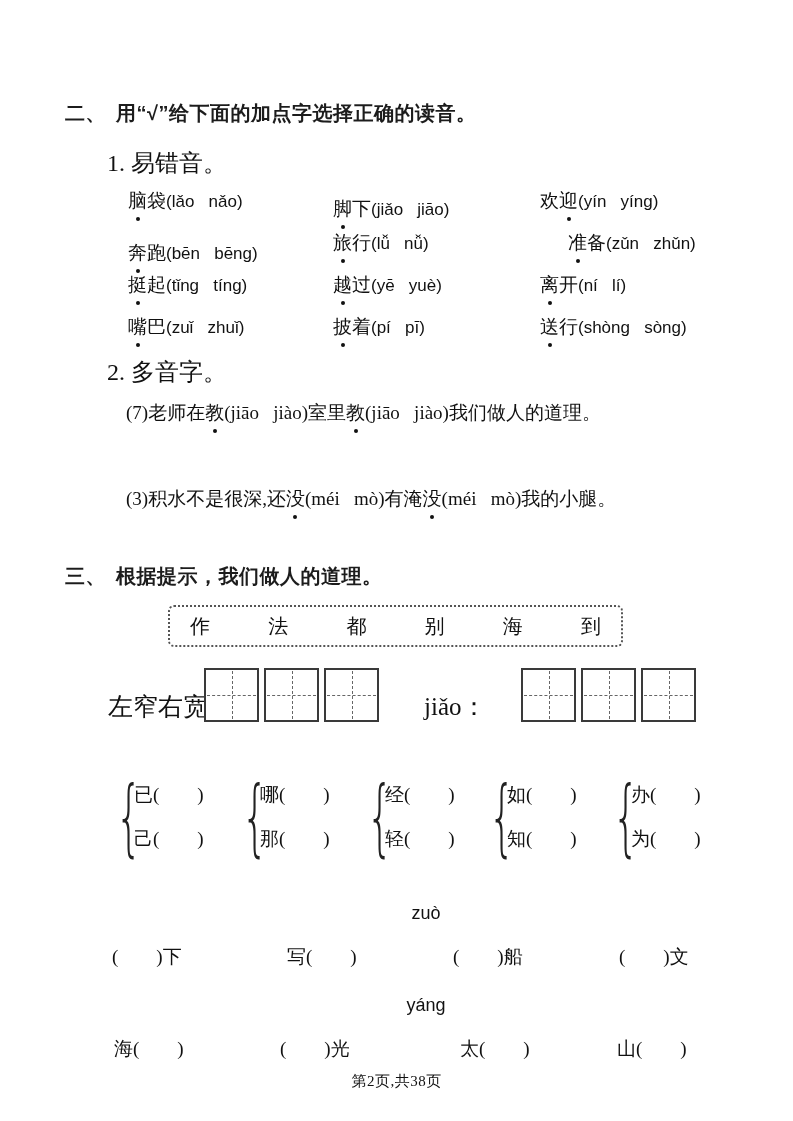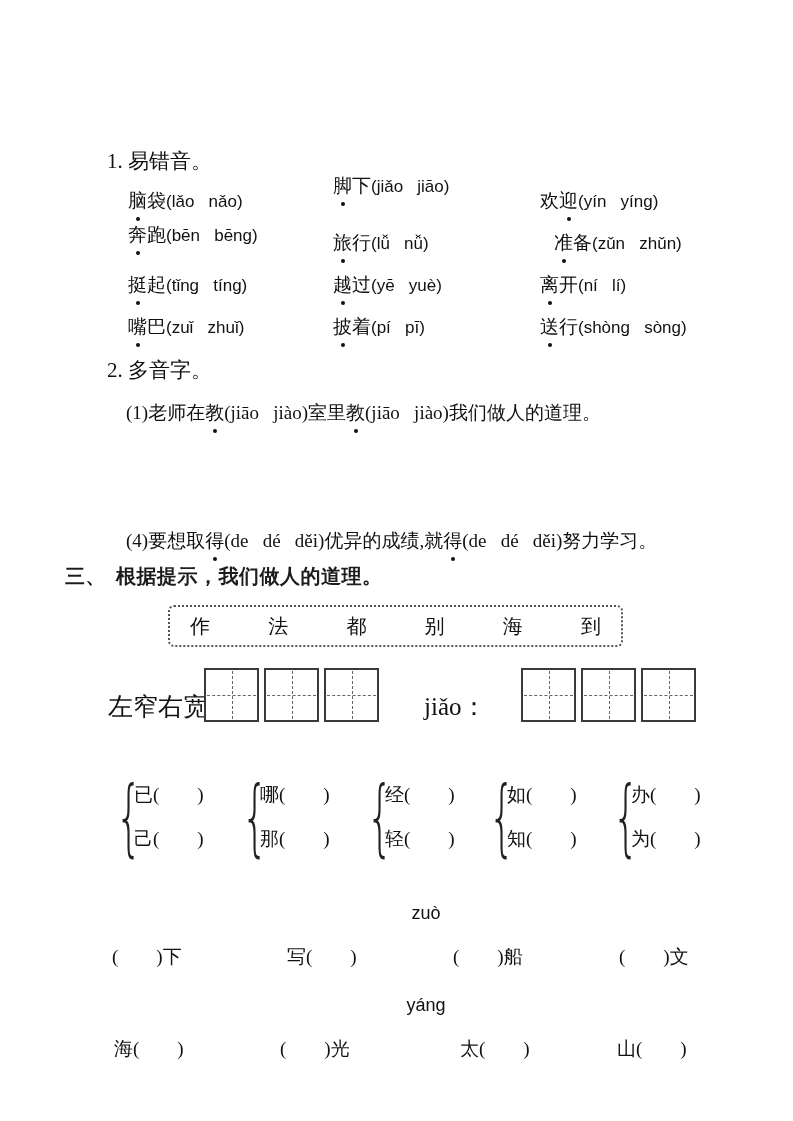--- a/index.html
+++ b/index.html
@@ -12,21 +12,21 @@
     overflow:hidden;
   }
   .page { position:absolute; inset:0; background:#fff; }
   .abs { position:absolute; }
   .heading {
     font-family:"Liberation Sans","DejaVu Sans",sans-serif;
     font-weight:bold; font-size:20px; color:#1c1c1c;
     white-space:pre; letter-spacing:0.5px;
   }
   .heading .num { margin-right:10px; }
-  .sub-label { font-size:21px; white-space:pre; }
+  .sub-label { font-size:24px; white-space:pre; }
   .word-item { font-size:19px; white-space:pre; }
   .word-item .pinyin {
     font-family:"Liberation Sans","DejaVu Sans",sans-serif;
     font-size:17px; white-space:pre;
   }
   .sentence { font-size:19px; white-space:pre; }
   .dot-char { position:relative; display:inline-block; }
   .dot-char::after {
     content:""; position:absolute; left:50%; bottom:-7px;
     width:4px; height:4px; margin-left:-2px;
@@ -64,43 +64,44 @@
     font-size:18px; text-align:center;
   }
   .homophone { font-size:19px; white-space:pre; }
   .footer { font-size:15px; text-align:center; letter-spacing:0.5px; }
 </style>
 </head>
 <body>
 
 <main class="page">
 
+  <div class="abs heading" style="top:100px;left:65px"><span class="num">二、</span><span>用“√”给下面的加点字选择正确的读音。</span></div>
 
   <div class="abs sub-label" style="top:147px;left:107px">1. 易错音。</div>
 
   <div class="abs word-item" style="top:188px;left:128px"><span></span><span class="dot-char">脑</span><span>袋</span><span class="pinyin">(lǎo   nǎo)</span></div>
-  <div class="abs word-item" style="top:173px;left:333px"><span></span><span class="dot-char">脚</span><span>下</span><span class="pinyin">(jiǎo   jiāo)</span></div>
+  <div class="abs word-item" style="top:196px;left:333px"><span></span><span class="dot-char">脚</span><span>下</span><span class="pinyin">(jiǎo   jiāo)</span></div>
   <div class="abs word-item" style="top:188px;left:540px"><span>欢</span><span class="dot-char">迎</span><span></span><span class="pinyin">(yín   yíng)</span></div>
 
-  <div class="abs word-item" style="top:222px;left:128px"><span></span><span class="dot-char">奔</span><span>跑</span><span class="pinyin">(bēn   bēng)</span></div>
+  <div class="abs word-item" style="top:240px;left:128px"><span></span><span class="dot-char">奔</span><span>跑</span><span class="pinyin">(bēn   bēng)</span></div>
   <div class="abs word-item" style="top:230px;left:333px"><span></span><span class="dot-char">旅</span><span>行</span><span class="pinyin">(lǚ   nǚ)</span></div>
-  <div class="abs word-item" style="top:230px;left:554px"><span></span><span class="dot-char">准</span><span>备</span><span class="pinyin">(zǔn   zhǔn)</span></div>
+  <div class="abs word-item" style="top:230px;left:568px"><span></span><span class="dot-char">准</span><span>备</span><span class="pinyin">(zǔn   zhǔn)</span></div>
 
   <div class="abs word-item" style="top:272px;left:128px"><span></span><span class="dot-char">挺</span><span>起</span><span class="pinyin">(tǐng   tíng)</span></div>
   <div class="abs word-item" style="top:272px;left:333px"><span></span><span class="dot-char">越</span><span>过</span><span class="pinyin">(yē   yuè)</span></div>
   <div class="abs word-item" style="top:272px;left:540px"><span></span><span class="dot-char">离</span><span>开</span><span class="pinyin">(ní   lí)</span></div>
 
   <div class="abs word-item" style="top:314px;left:128px"><span></span><span class="dot-char">嘴</span><span>巴</span><span class="pinyin">(zuǐ   zhuǐ)</span></div>
   <div class="abs word-item" style="top:314px;left:333px"><span></span><span class="dot-char">披</span><span>着</span><span class="pinyin">(pí   pī)</span></div>
   <div class="abs word-item" style="top:314px;left:540px"><span></span><span class="dot-char">送</span><span>行</span><span class="pinyin">(shòng   sòng)</span></div>
 
   <div class="abs sub-label" style="top:356px;left:107px">2. 多音字。</div>
 
-  <div class="abs sentence" style="top:400px;left:126px"><span>(1)老师在</span><span class="dot-char">教</span><span>(jiāo   jiào)室里</span><span class="dot-char">教</span><span>(jiāo   jiào)我们做人的道理。</span></div>
-  <div class="abs sentence" style="top:528px;left:126px"><span>(4)要想取</span><span class="dot-char">得</span><span>(de   dé   děi)优异的成绩,就</span><span class="dot-char">得</span><span>(de   dé   děi)努力学习。</span></div>
+  <div class="abs sentence" style="top:400px;left:126px"><span>(7)老师在</span><span class="dot-char">教</span><span>(jiāo   jiào)室里</span><span class="dot-char">教</span><span>(jiāo   jiào)我们做人的道理。</span></div>
+  <div class="abs sentence" style="top:486px;left:126px"><span>(3)积水不是很深,还</span><span class="dot-char">没</span><span>(méi   mò)有淹</span><span class="dot-char">没</span><span>(méi   mò)我的小腿。</span></div>
 
   <div class="abs heading" style="top:563px;left:65px"><span class="num">三、</span><span>根据提示，我们做人的道理。</span></div>
 
   <div class="abs char-bank" style="top:605px;left:168px;width:455px;height:42px">
     <span>作</span>
     <span>法</span>
     <span>都</span>
     <span>别</span>
     <span>海</span>
     <span>到</span>
@@ -159,14 +160,15 @@
   <div class="abs homophone" style="top:944px;left:287px">写(　　)</div>
   <div class="abs homophone" style="top:944px;left:453px">(　　)船</div>
   <div class="abs homophone" style="top:944px;left:619px">(　　)文</div>
 
   <div class="abs pinyin-cue" style="top:995px;left:376px;width:100px">yáng</div>
   <div class="abs homophone" style="top:1036px;left:114px">海(　　)</div>
   <div class="abs homophone" style="top:1036px;left:280px">(　　)光</div>
   <div class="abs homophone" style="top:1036px;left:460px">太(　　)</div>
   <div class="abs homophone" style="top:1036px;left:617px">山(　　)</div>
 
+  <div class="abs footer" style="top:1072px;left:0;right:0">第2页,共38页</div>
 
 </main>
 
 </body></html>

